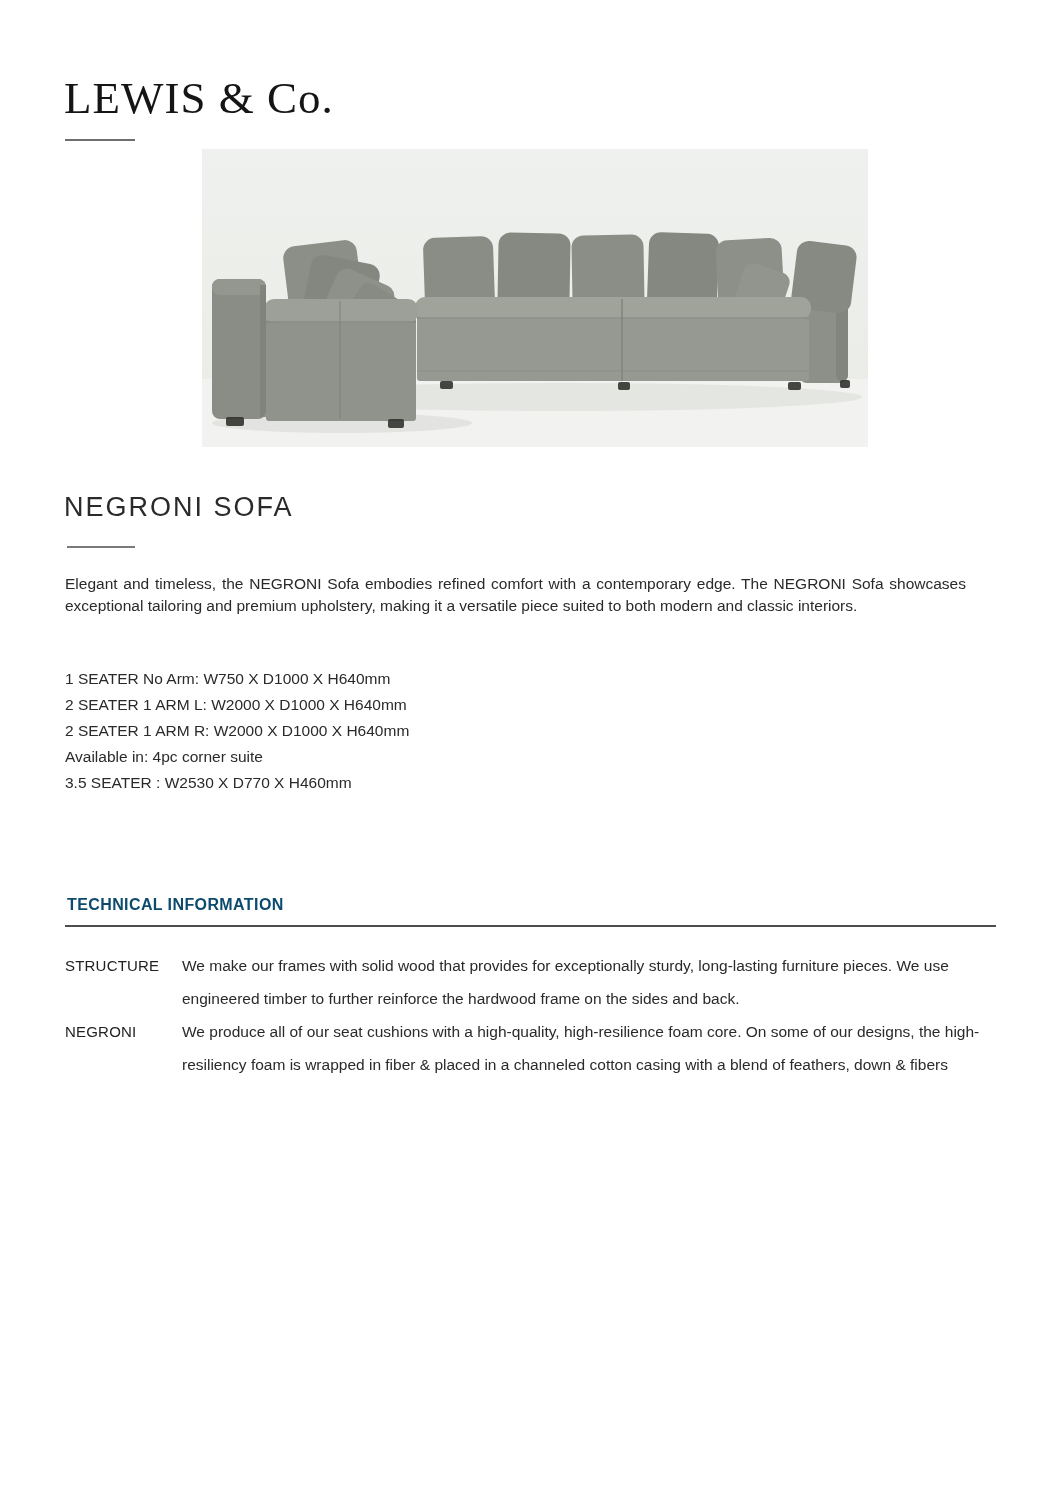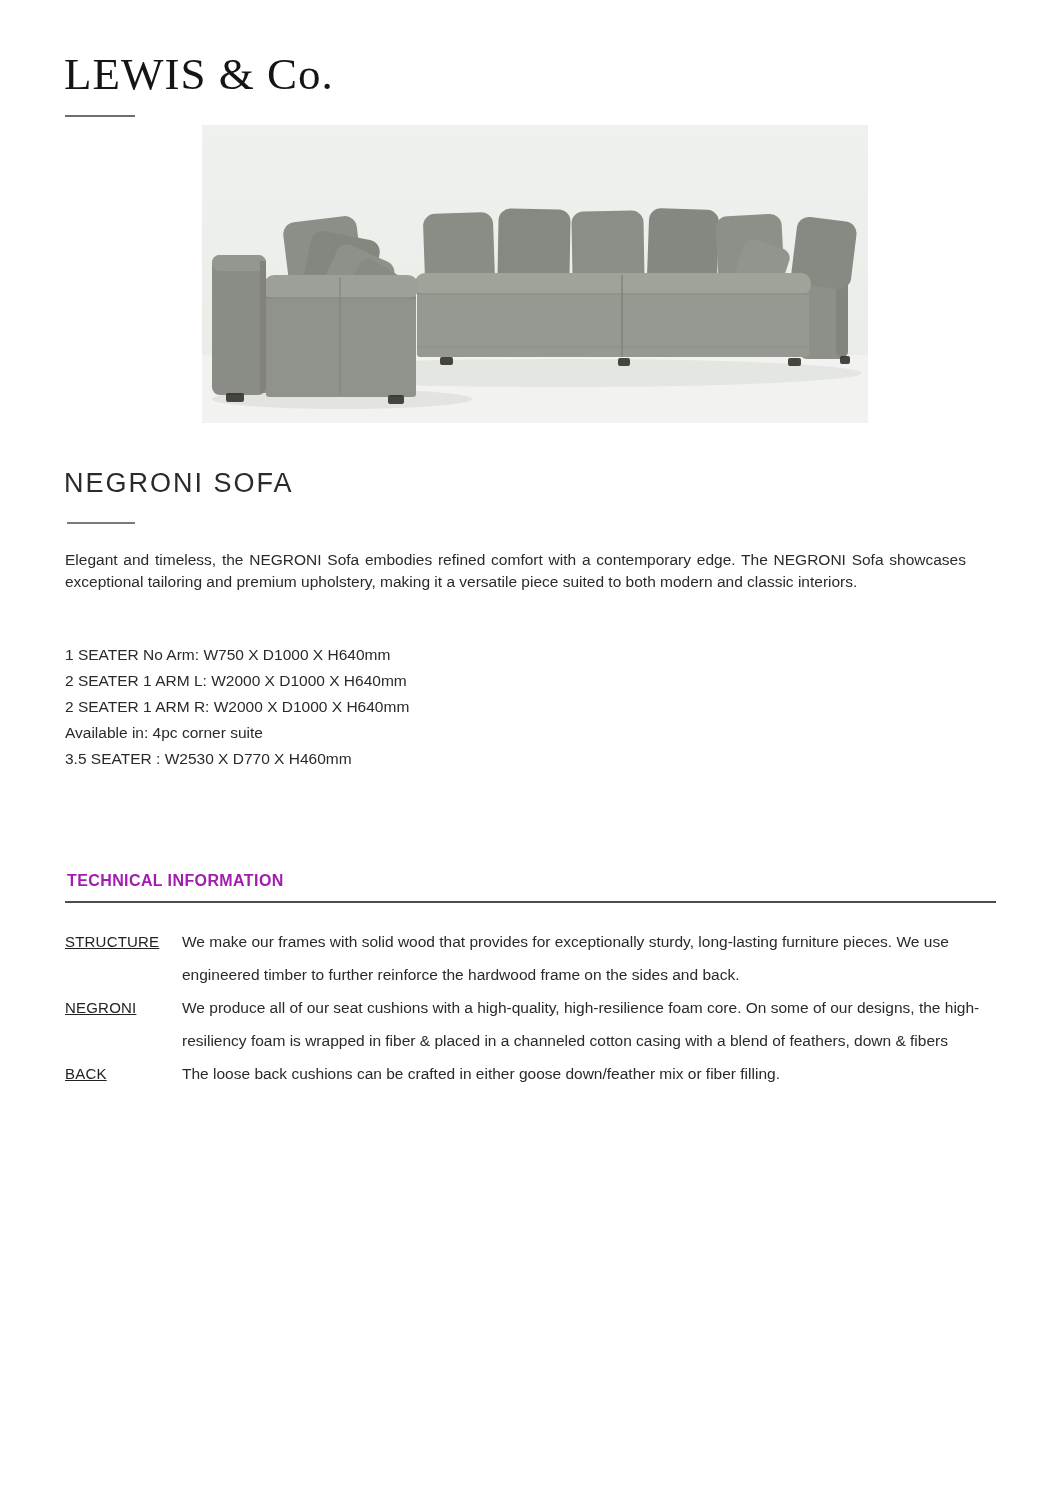--- a/index.html
+++ b/index.html
@@ -3,20 +3,21 @@
 <meta charset="utf-8">
 <style>
   html,body{margin:0;padding:0;background:#ffffff;}
   .page{
     position:relative;
     width:1058px;height:1299px;
     background:#ffffff;
     font-family:"Liberation Sans", sans-serif;
     color:#231f20;
     overflow:hidden;
+    margin-top:24px;
   }
   .abs{position:absolute;}
   .brand-logo{
     left:64px;top:48px;
     font-family:"Liberation Serif", serif;
     font-size:45px;
     letter-spacing:1px;
     color:#151515;
     white-space:nowrap;
   }
@@ -44,32 +45,32 @@
   }
   .dims{
     left:65px;top:642px;
     font-size:15.5px;line-height:26px;
     color:#2a2a2a;
   }
   .tech-heading{
     left:67px;top:872px;
     font-size:16px;font-weight:bold;
     letter-spacing:0.4px;
-    color:#a21caf;
+    color:#0c4a6e;
   }
   .tech-rule{
     left:65px;top:901px;width:931px;height:2px;background:#4d4d4d;
   }
   .tech-rows{
     left:65px;top:925px;width:932px;
     font-size:15.5px;line-height:33px;
     color:#2a2a2a;
   }
   .tech-row{display:flex;align-items:flex-start;}
-  .tech-label{flex:0 0 117px;font-size:15px;letter-spacing:0.2px;color:#222;text-decoration:underline;}
+  .tech-label{flex:0 0 117px;font-size:15px;letter-spacing:0.2px;color:#222;}
   .tech-text{flex:1;}
   .footer-note{
     left:65px;top:1420px;width:690px;
     font-size:11.5px;line-height:19px;
     text-align:center;
     color:#333333;
   }
   .globe{
     left:833px;top:1293px;width:110px;height:122px;
   }
@@ -171,24 +172,20 @@
 
   <div class="abs tech-rows">
     <div class="tech-row">
       <div class="tech-label">STRUCTURE</div>
       <div class="tech-text">We make our frames with solid wood that provides for exceptionally sturdy, long-lasting furniture pieces. We use engineered timber to further reinforce the hardwood frame on the sides and back.</div>
     </div>
     <div class="tech-row">
       <div class="tech-label">NEGRONI</div>
       <div class="tech-text">We produce all of our seat cushions with a high-quality, high-resilience foam core. On some of our designs, the high-resiliency foam is wrapped in fiber &amp; placed in a channeled cotton casing with a blend of feathers, down &amp; fibers</div>
     </div>
-    <div class="tech-row">
-      <div class="tech-label">BACK</div>
-      <div class="tech-text">The loose back cushions can be crafted in either goose down/feather mix or fiber filling.</div>
-    </div>
   </div>
 
 
   <div class="abs globe">
     <svg viewBox="0 0 108 120">
       <path d="M30,26 L38,8 46,20 52,10 58,22 68,12 74,26 Z" fill="#0a0a0a"></path>
       <circle cx="54" cy="66" r="50" fill="#0a0a0a"></circle>
 
       <ellipse cx="54" cy="66" rx="17" ry="50" fill="none" stroke="#ffffff" stroke-width="2"></ellipse>
       <ellipse cx="54" cy="66" rx="35" ry="50" fill="none" stroke="#ffffff" stroke-width="2"></ellipse>

